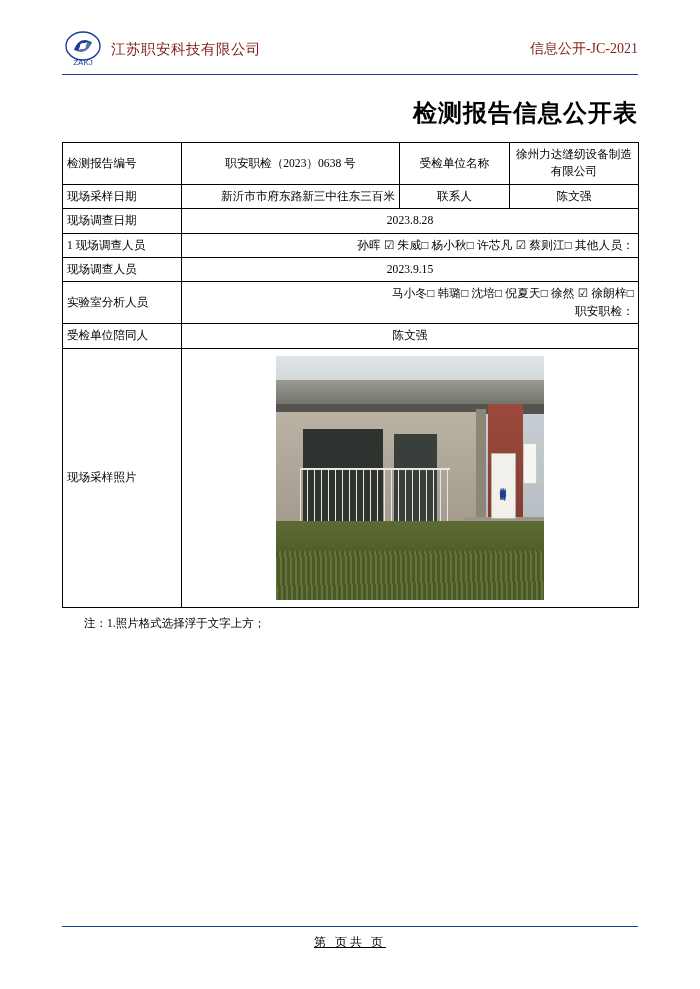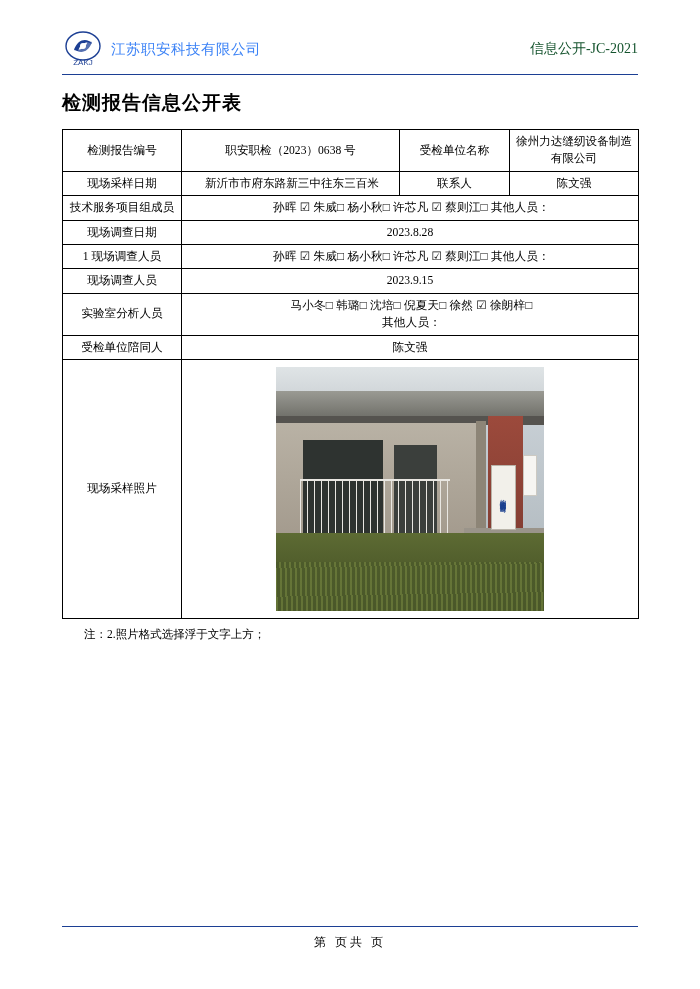--- a/index.html
+++ b/index.html
@@ -40,66 +40,66 @@
   }
   .logo {
     width: 42px;
     height: 40px;
     position: relative;
     flex: none;
   }
   .logo svg { display:block; }
   .brand-name {
     font-size: 14.5px;
-    color: #3b82f6;
+    color: #7f1d1d;
     font-family: "Liberation Serif", serif;
     letter-spacing: 0.5px;
     white-space: nowrap;
   }
   .header-right {
     font-size: 14px;
-    color: #14532d;
+    color: #7f1d1d;
     white-space: nowrap;
     font-family: "Liberation Serif", serif;
   }
   .header-rule {
     border-bottom: 1.6px solid #1c3f94;
     margin-top: 0px;
   }
 
   
   .doc-title {
-    text-align: left;
-    font-size: 19px;
+    text-align: right;
+    font-size: 24px;
     font-weight: bold;
     letter-spacing: 1px;
-    margin: 15px 0 13px 0;
+    margin: 22px 0 13px 0;
     font-family: "Liberation Serif", serif;
   }
 
   
   table.main {
     border-collapse: collapse;
     width: 576px;
     table-layout: fixed;
   }
   table.main td {
     border: 0.8px solid #000;
     font-size: 11.6px;
     padding: 3px 4px;
     vertical-align: middle;
     line-height: 1.5;
     font-family: "Liberation Serif", serif;
   }
   .lbl {
-    text-align: center;
+    text-align: left;
     width: 119px;
   }
   .c { text-align: center; }
-  .l { text-align: center; padding-left: 7px !important; }
+  .l { text-align: right; padding-left: 7px !important; }
   .members {
     font-size: 11.4px;
     letter-spacing: 0.2px;
   }
   .photo-cell { padding: 0 !important; height: 258px; }
   .photo-wrap {
     width: 100%;
     height: 100%;
     display: flex;
     align-items: center;
@@ -187,20 +187,21 @@
     right: 62px;
     bottom: 38px;
   }
   .footer-rule { border-top: 1.2px solid #1c3f94; }
   .footer-text {
     text-align: center;
     font-size: 12px;
     margin-top: 7px;
     letter-spacing: 3px;
     font-family: "Liberation Serif", serif;
+    text-decoration: underline;
   }
 </style>
 </head>
 <body>
 
 <div class="page">
   <div class="inner">
 
     <div class="doc-header">
       <div class="brand">
@@ -235,40 +236,36 @@
           <td class="c">受检单位名称</td>
           <td class="c">徐州力达缝纫设备制造有限公司</td>
         </tr>
         <tr>
           <td class="lbl">现场采样日期</td>
           <td class="l">新沂市市府东路新三中往东三百米</td>
           <td class="c">联系人</td>
           <td class="c">陈文强</td>
         </tr>
         <tr>
-          <td class="lbl">技术服务项目组成员</td>
-          <td class="l members" colspan="3">孙晖 ☑ 朱威□ 杨小秋□ 许芯凡 ☑ 蔡则江□ 其他人员：</td>
-        </tr>
-        <tr>
           <td class="lbl">现场调查日期</td>
           <td class="c" colspan="3">2023.8.28</td>
         </tr>
         <tr>
           <td class="lbl">1 现场调查人员</td>
           <td class="l members" colspan="3">孙晖 ☑ 朱威□ 杨小秋□ 许芯凡 ☑ 蔡则江□ 其他人员：</td>
         </tr>
         <tr>
           <td class="lbl">现场调查人员</td>
           <td class="c" colspan="3">2023.9.15</td>
         </tr>
         <tr>
           <td class="lbl">实验室分析人员</td>
           <td class="l members" colspan="3">
             <div>马小冬□ 韩璐□ 沈培□ 倪夏天□ 徐然 ☑ 徐朗梓□</div>
-            <div>其他人员：</div>
+            <div>职安职检：</div>
           </td>
         </tr>
         <tr>
           <td class="lbl">受检单位陪同人</td>
           <td class="c" colspan="3">陈文强</td>
         </tr>
         <tr>
           <td class="lbl">现场采样照片</td>
           <td class="photo-cell" colspan="3">
             <div class="photo-wrap">
@@ -289,20 +286,20 @@
                 </div>
                 <div class="p1-grass"></div>
                 <div class="p1-grass2"></div>
               </div>
             </div>
           </td>
         </tr>
       </tbody>
     </table>
 
-    <div class="note">注：2.照片格式选择浮于文字上方；</div>
+    <div class="note">注：1.照片格式选择浮于文字上方；</div>
   </div>
 
   <div class="footer">
     <div class="footer-rule"></div>
     <div class="footer-text">第 页共 页</div>
   </div>
 </div>
 
 </body></html>

